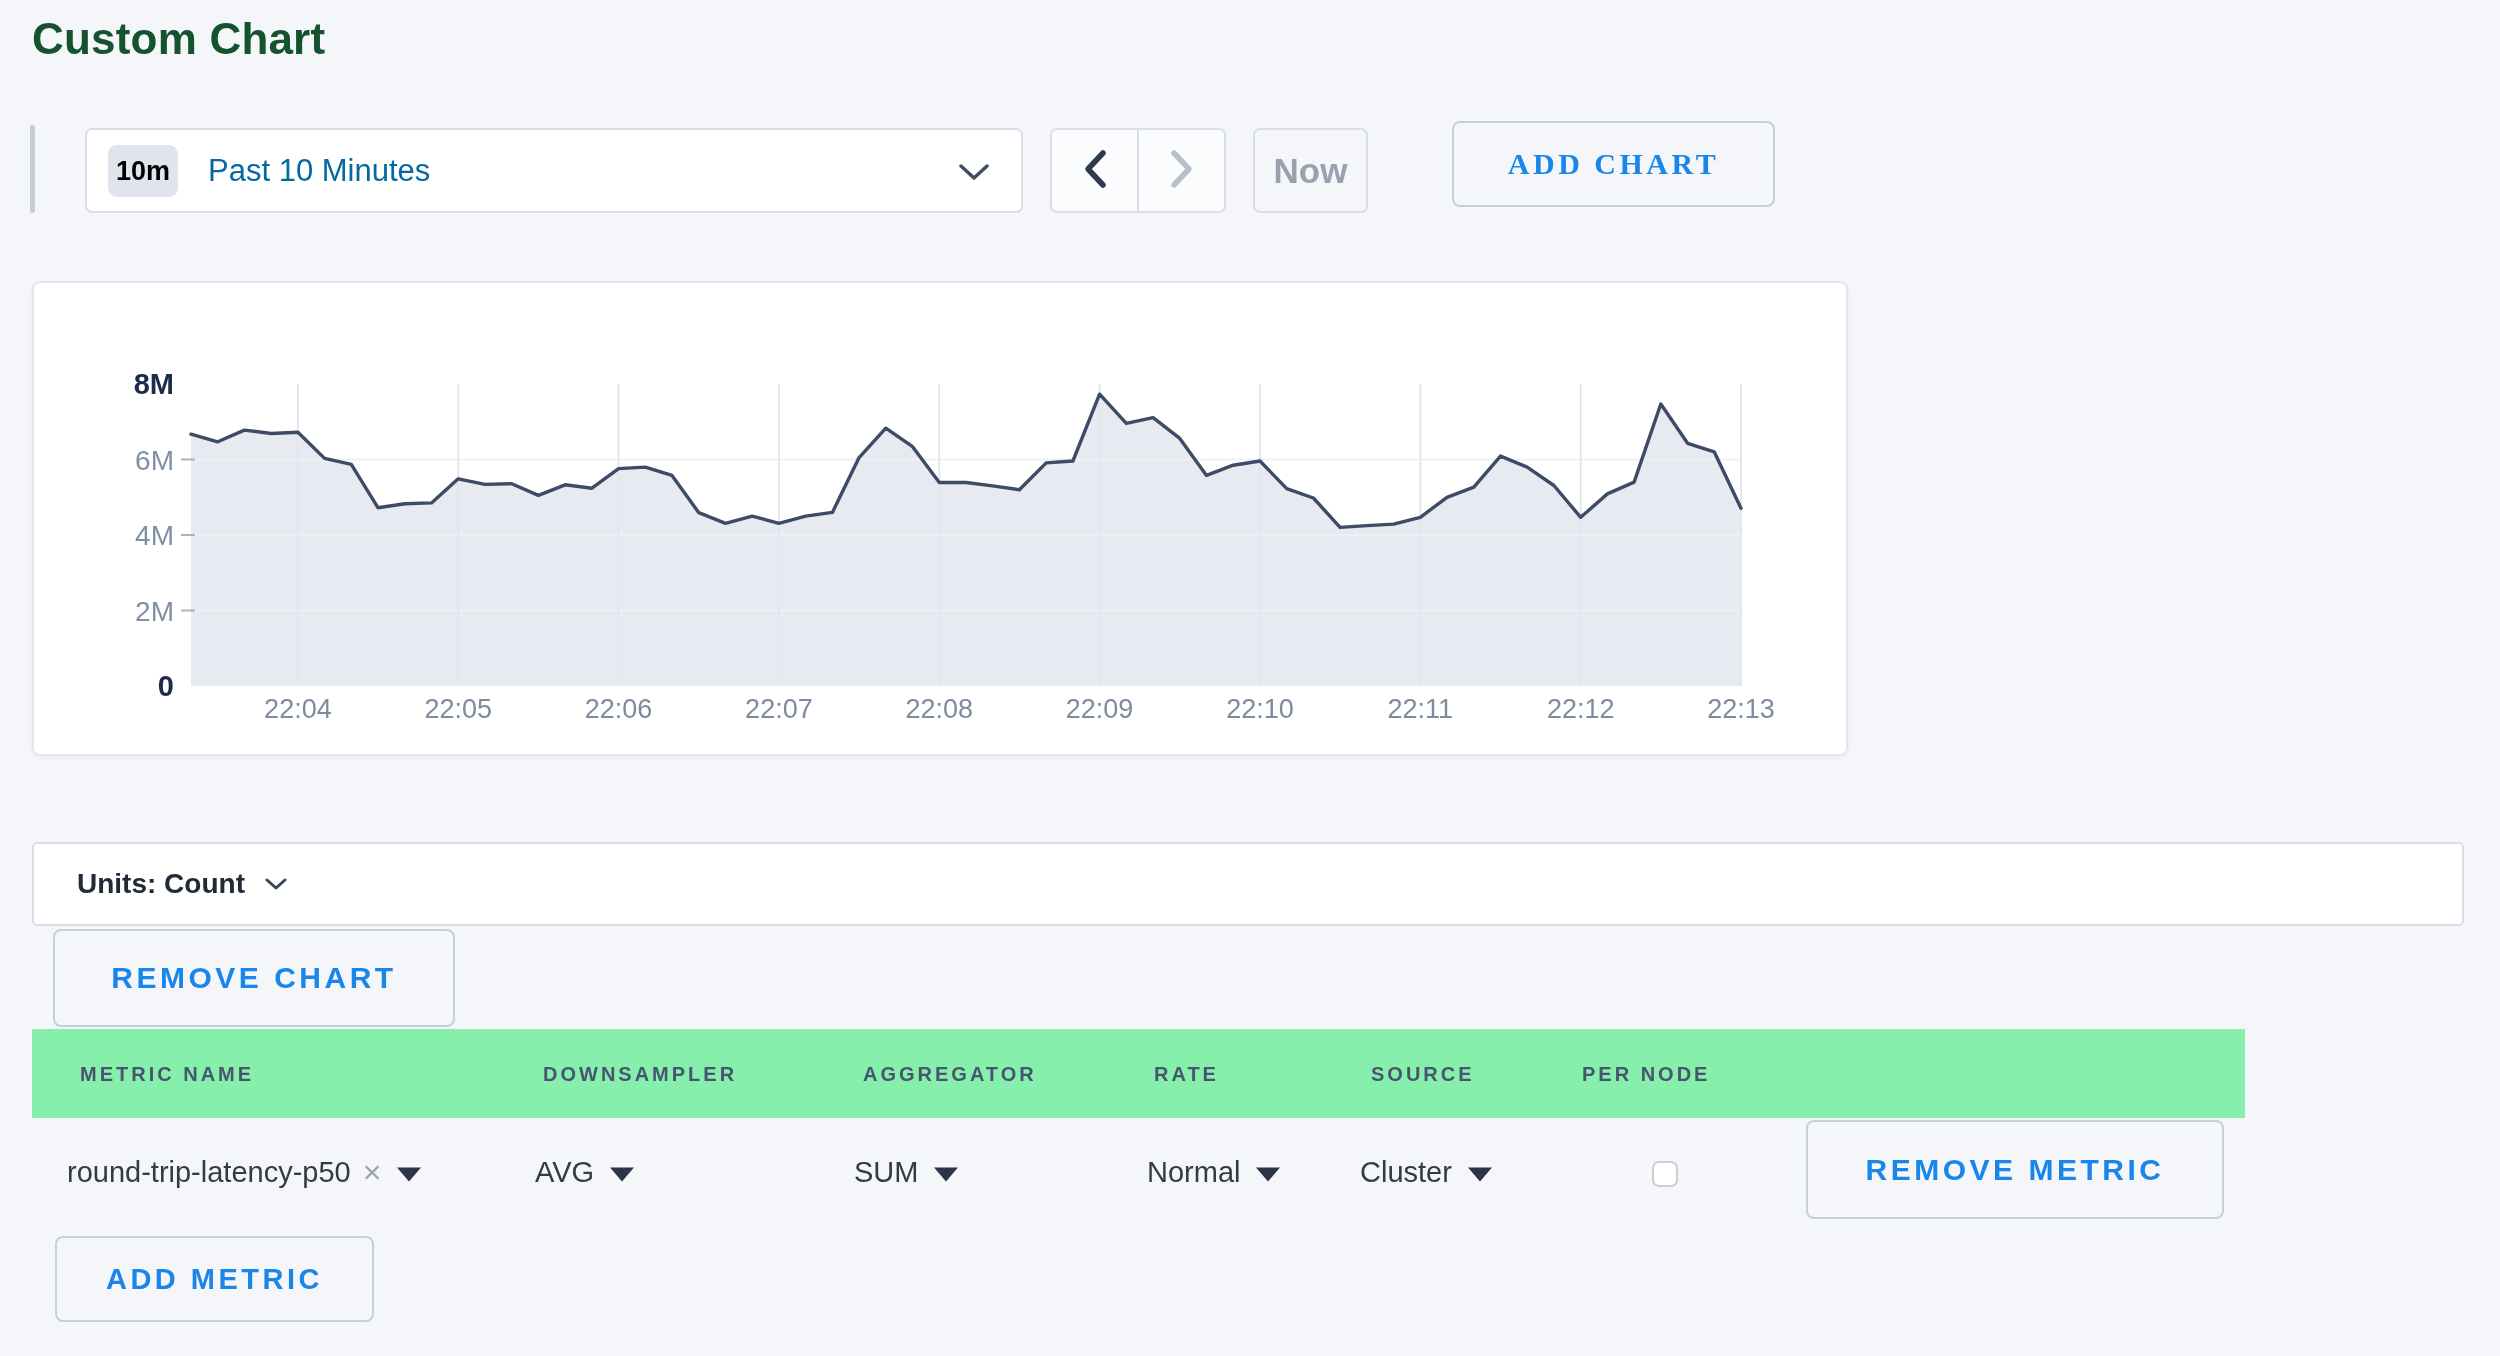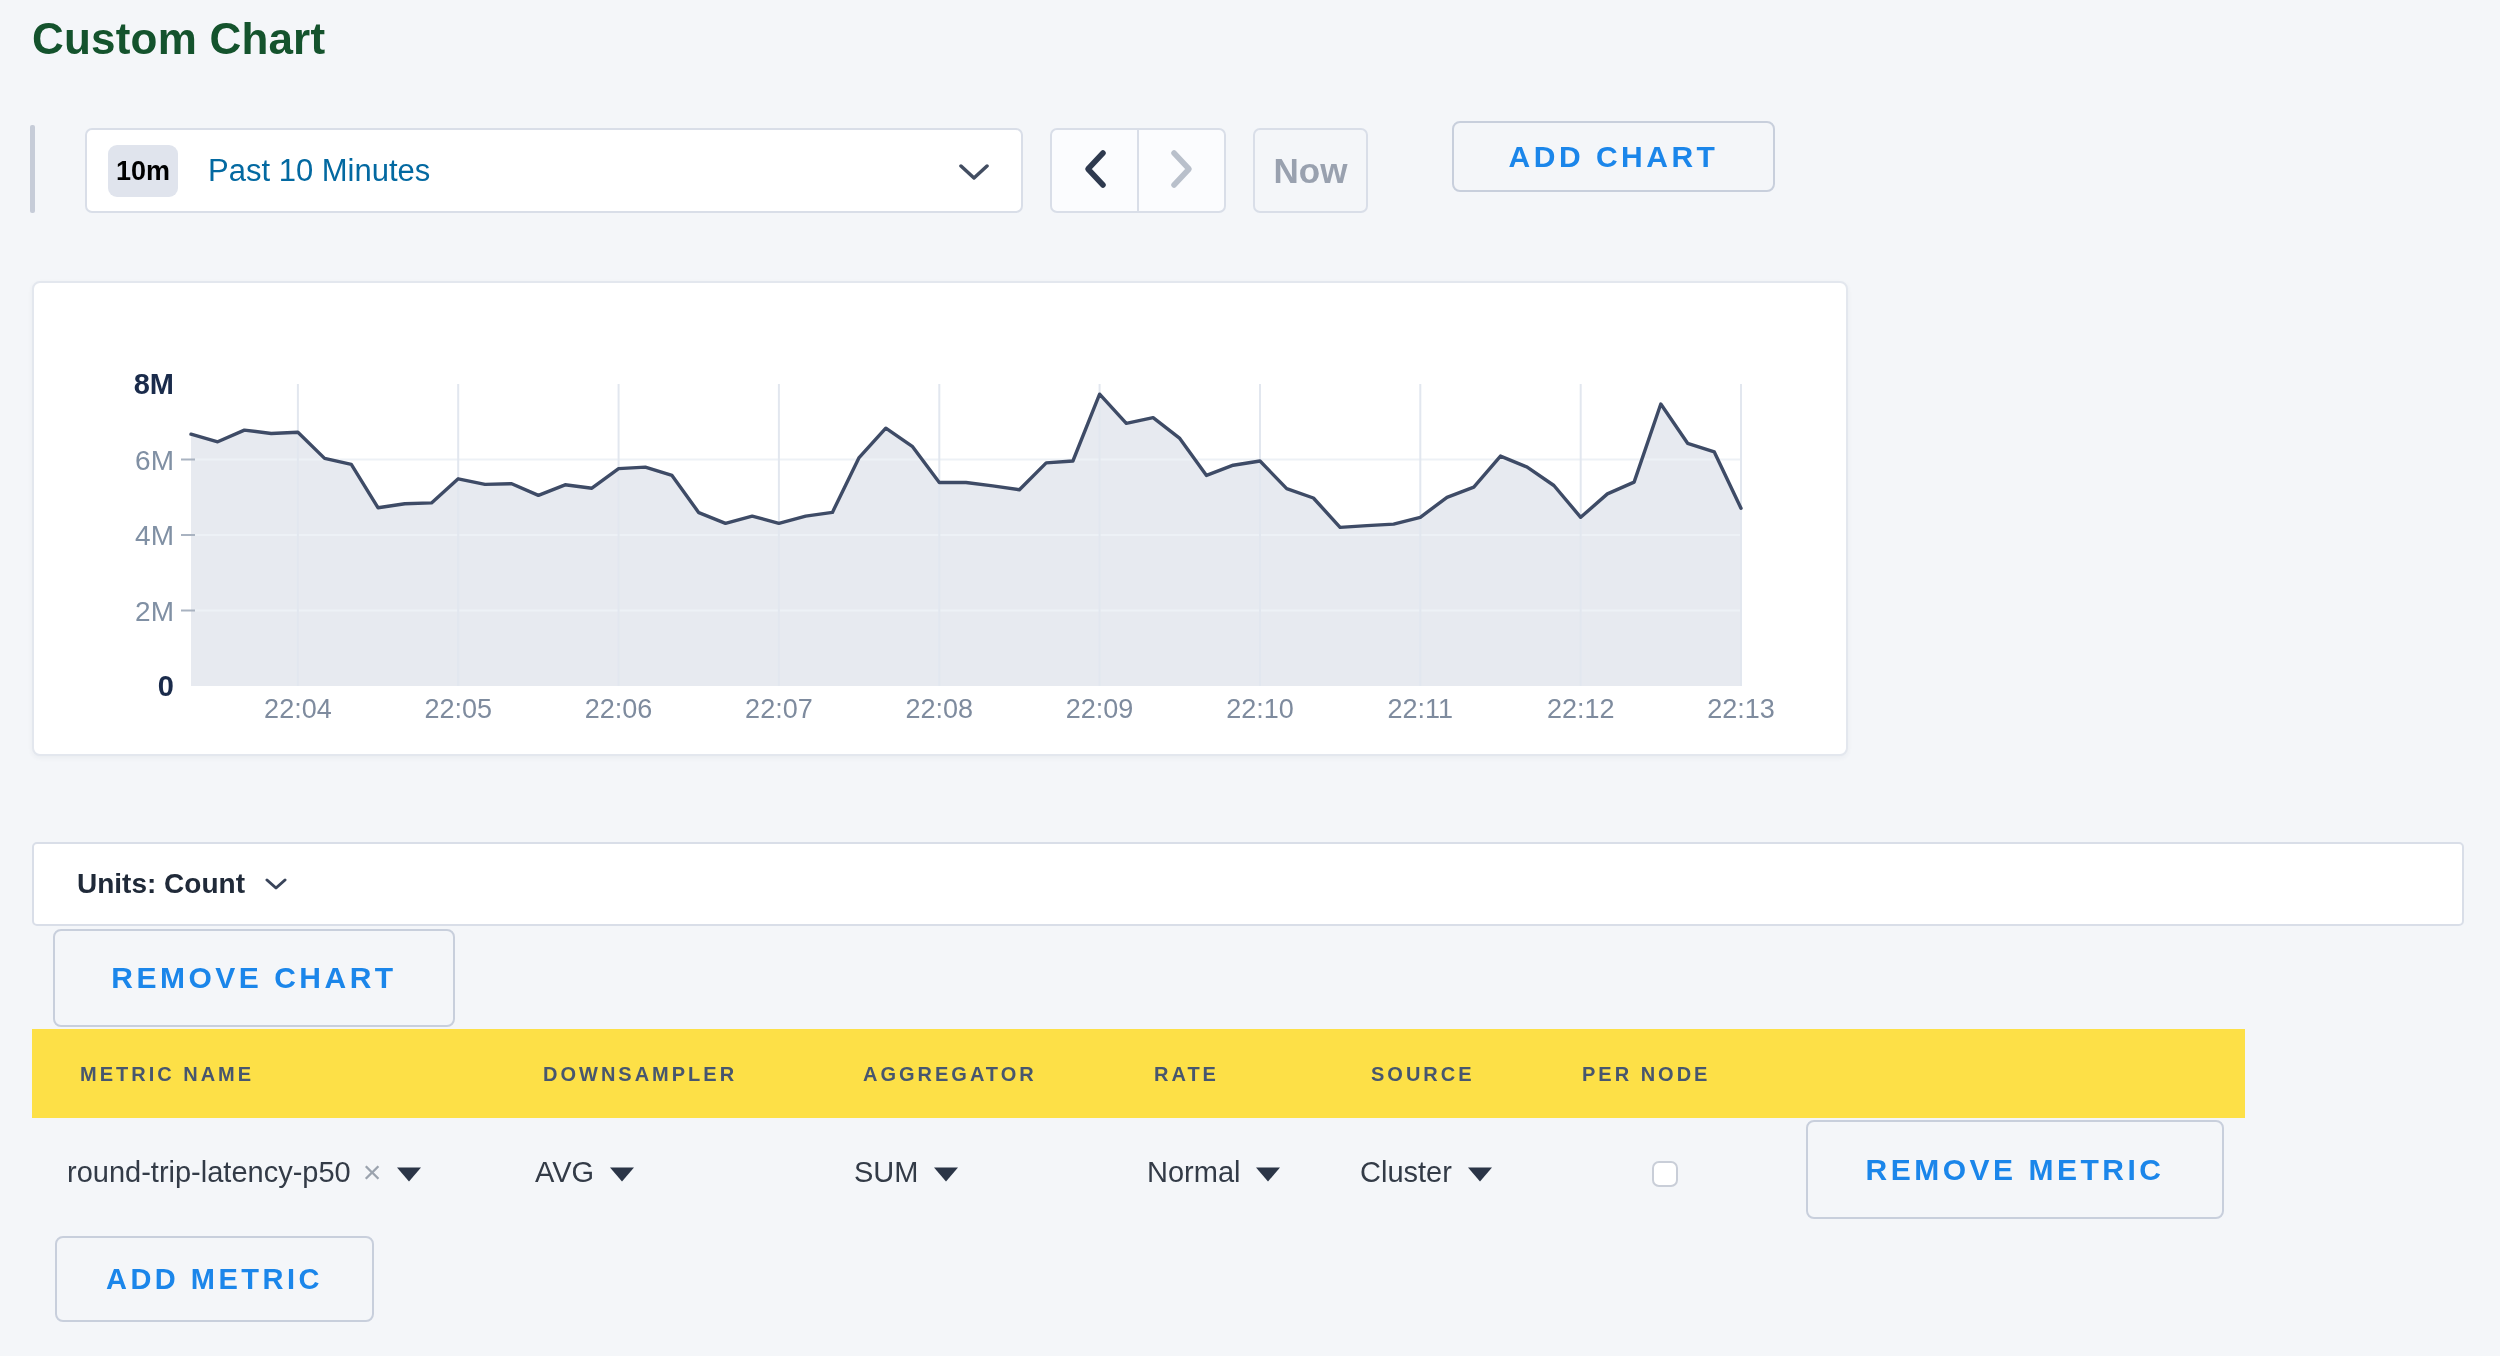--- a/index.html
+++ b/index.html
@@ -17,36 +17,36 @@
   .time-chev{position:absolute;right:32px;top:34px;}
   .pager{position:absolute;left:1050px;top:128px;width:176px;height:85px;background:#fbfcfe;
         border:2px solid #d9dee8;border-radius:7px;box-sizing:border-box;display:flex;}
   .pager-btn{flex:1;display:flex;align-items:center;justify-content:center;background:transparent;border:none;cursor:pointer;padding:0;}
   .pager-btn.prev{border-right:2px solid #d9dee8;}
   .btn{background:transparent;border:2px solid #d9dee8;border-radius:7px;box-sizing:border-box;
         display:flex;align-items:center;justify-content:center;cursor:pointer;}
   .now-btn{position:absolute;left:1253px;top:128px;width:115px;height:85px;
         font-size:35px;font-weight:700;color:#99a1af;}
   .blue-btn{color:#1b86ea;font-weight:700;letter-spacing:3.5px;border:2px solid #c8cfdc;border-radius:8px;}
-  .add-chart-btn{position:absolute;left:1452px;top:121px;width:323px;height:71px;font-size:30px;}
+  .add-chart-btn{position:absolute;left:1452px;top:121px;width:323px;height:86px;font-size:30px;font-family:Liberation Serif, serif;}
   
   .chart-card{position:absolute;left:32px;top:281px;width:1816px;height:475px;background:#fff;
         border:2px solid #e3e7ee;border-radius:8px;box-sizing:border-box;box-shadow:0 2px 5px rgba(40,50,70,.05);}
   .chart-card svg{display:block;}
   .ylab{fill:#8090a4;font-size:28px;font-family:"Liberation Sans","DejaVu Sans",sans-serif;}
   .ylab.bold{fill:#1a2b4b;font-weight:bold;font-size:29px;}
   .xlab{fill:#7e8b9e;font-size:27px;font-family:"Liberation Sans","DejaVu Sans",sans-serif;}
   
   .units-bar{position:absolute;left:32px;top:842px;width:2432px;height:84px;background:#fff;
         border:2px solid #d9dee8;border-radius:5px;box-sizing:border-box;display:flex;align-items:center;cursor:pointer;}
   .units-label{margin-left:43px;font-size:28px;font-weight:700;color:#202a39;}
   .units-chev{margin-left:20px;margin-top:4px;}
   .remove-chart-btn{position:absolute;left:53px;top:929px;width:402px;height:98px;font-size:30px;}
   
-  .thead{position:absolute;left:32px;top:1029px;width:2213px;height:89px;background:#fde047;}
+  .thead{position:absolute;left:32px;top:1029px;width:2213px;height:89px;background:#86efac;}
   .th{position:absolute;top:50%;transform:translateY(-50%);font-size:20px;font-weight:700;
         letter-spacing:3px;color:#47566e;white-space:nowrap;}
   .cell{position:absolute;top:1172px;transform:translateY(-50%);font-size:29px;color:#333b47;
         white-space:nowrap;cursor:pointer;display:flex;align-items:center;}
   .close-x{color:#9ba3ae;font-size:32px;margin-left:12px;font-weight:400;}
   .caret{width:0;height:0;border-left:12px solid transparent;border-right:12px solid transparent;
         border-top:14px solid #2b3547;display:inline-block;margin-left:16px;margin-top:4px;}
   .checkbox{position:absolute;left:1652px;top:1161px;width:26px;height:26px;background:#fff;
         border:2px solid #c9ced8;border-radius:7px;box-sizing:border-box;cursor:pointer;}
   .remove-metric-btn{position:absolute;left:1806px;top:1120px;width:418px;height:99px;font-size:30px;}

